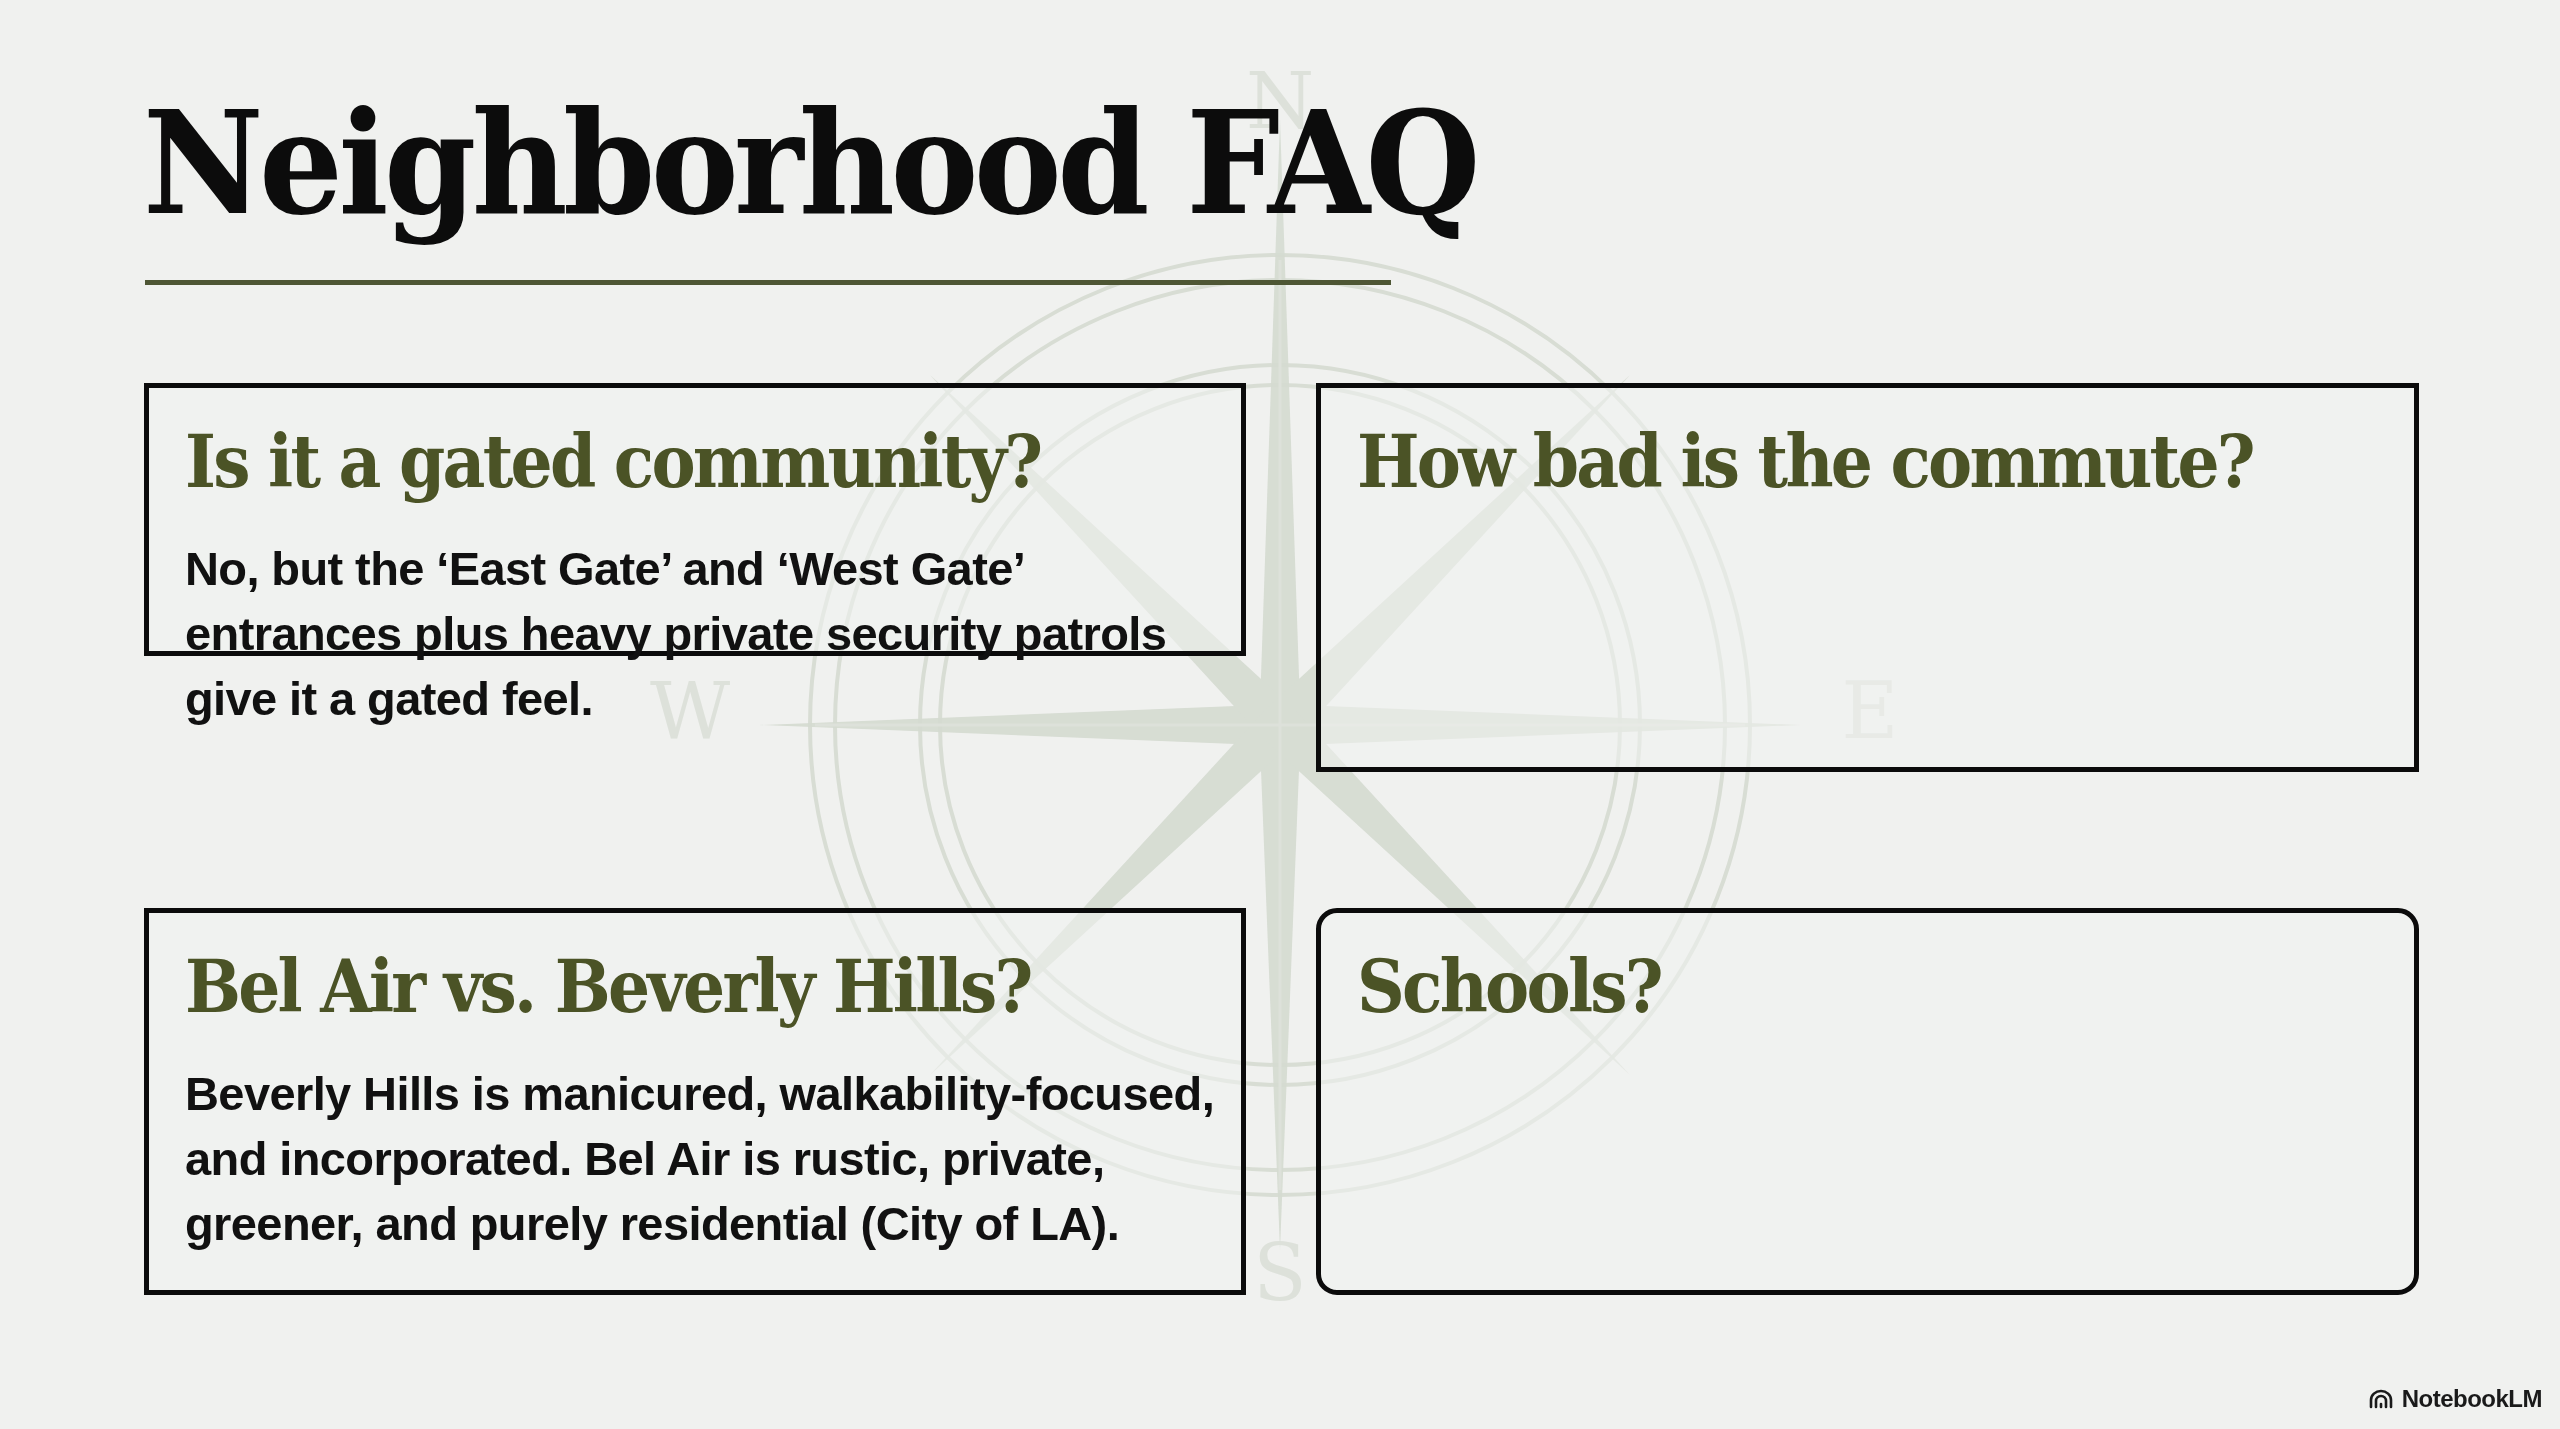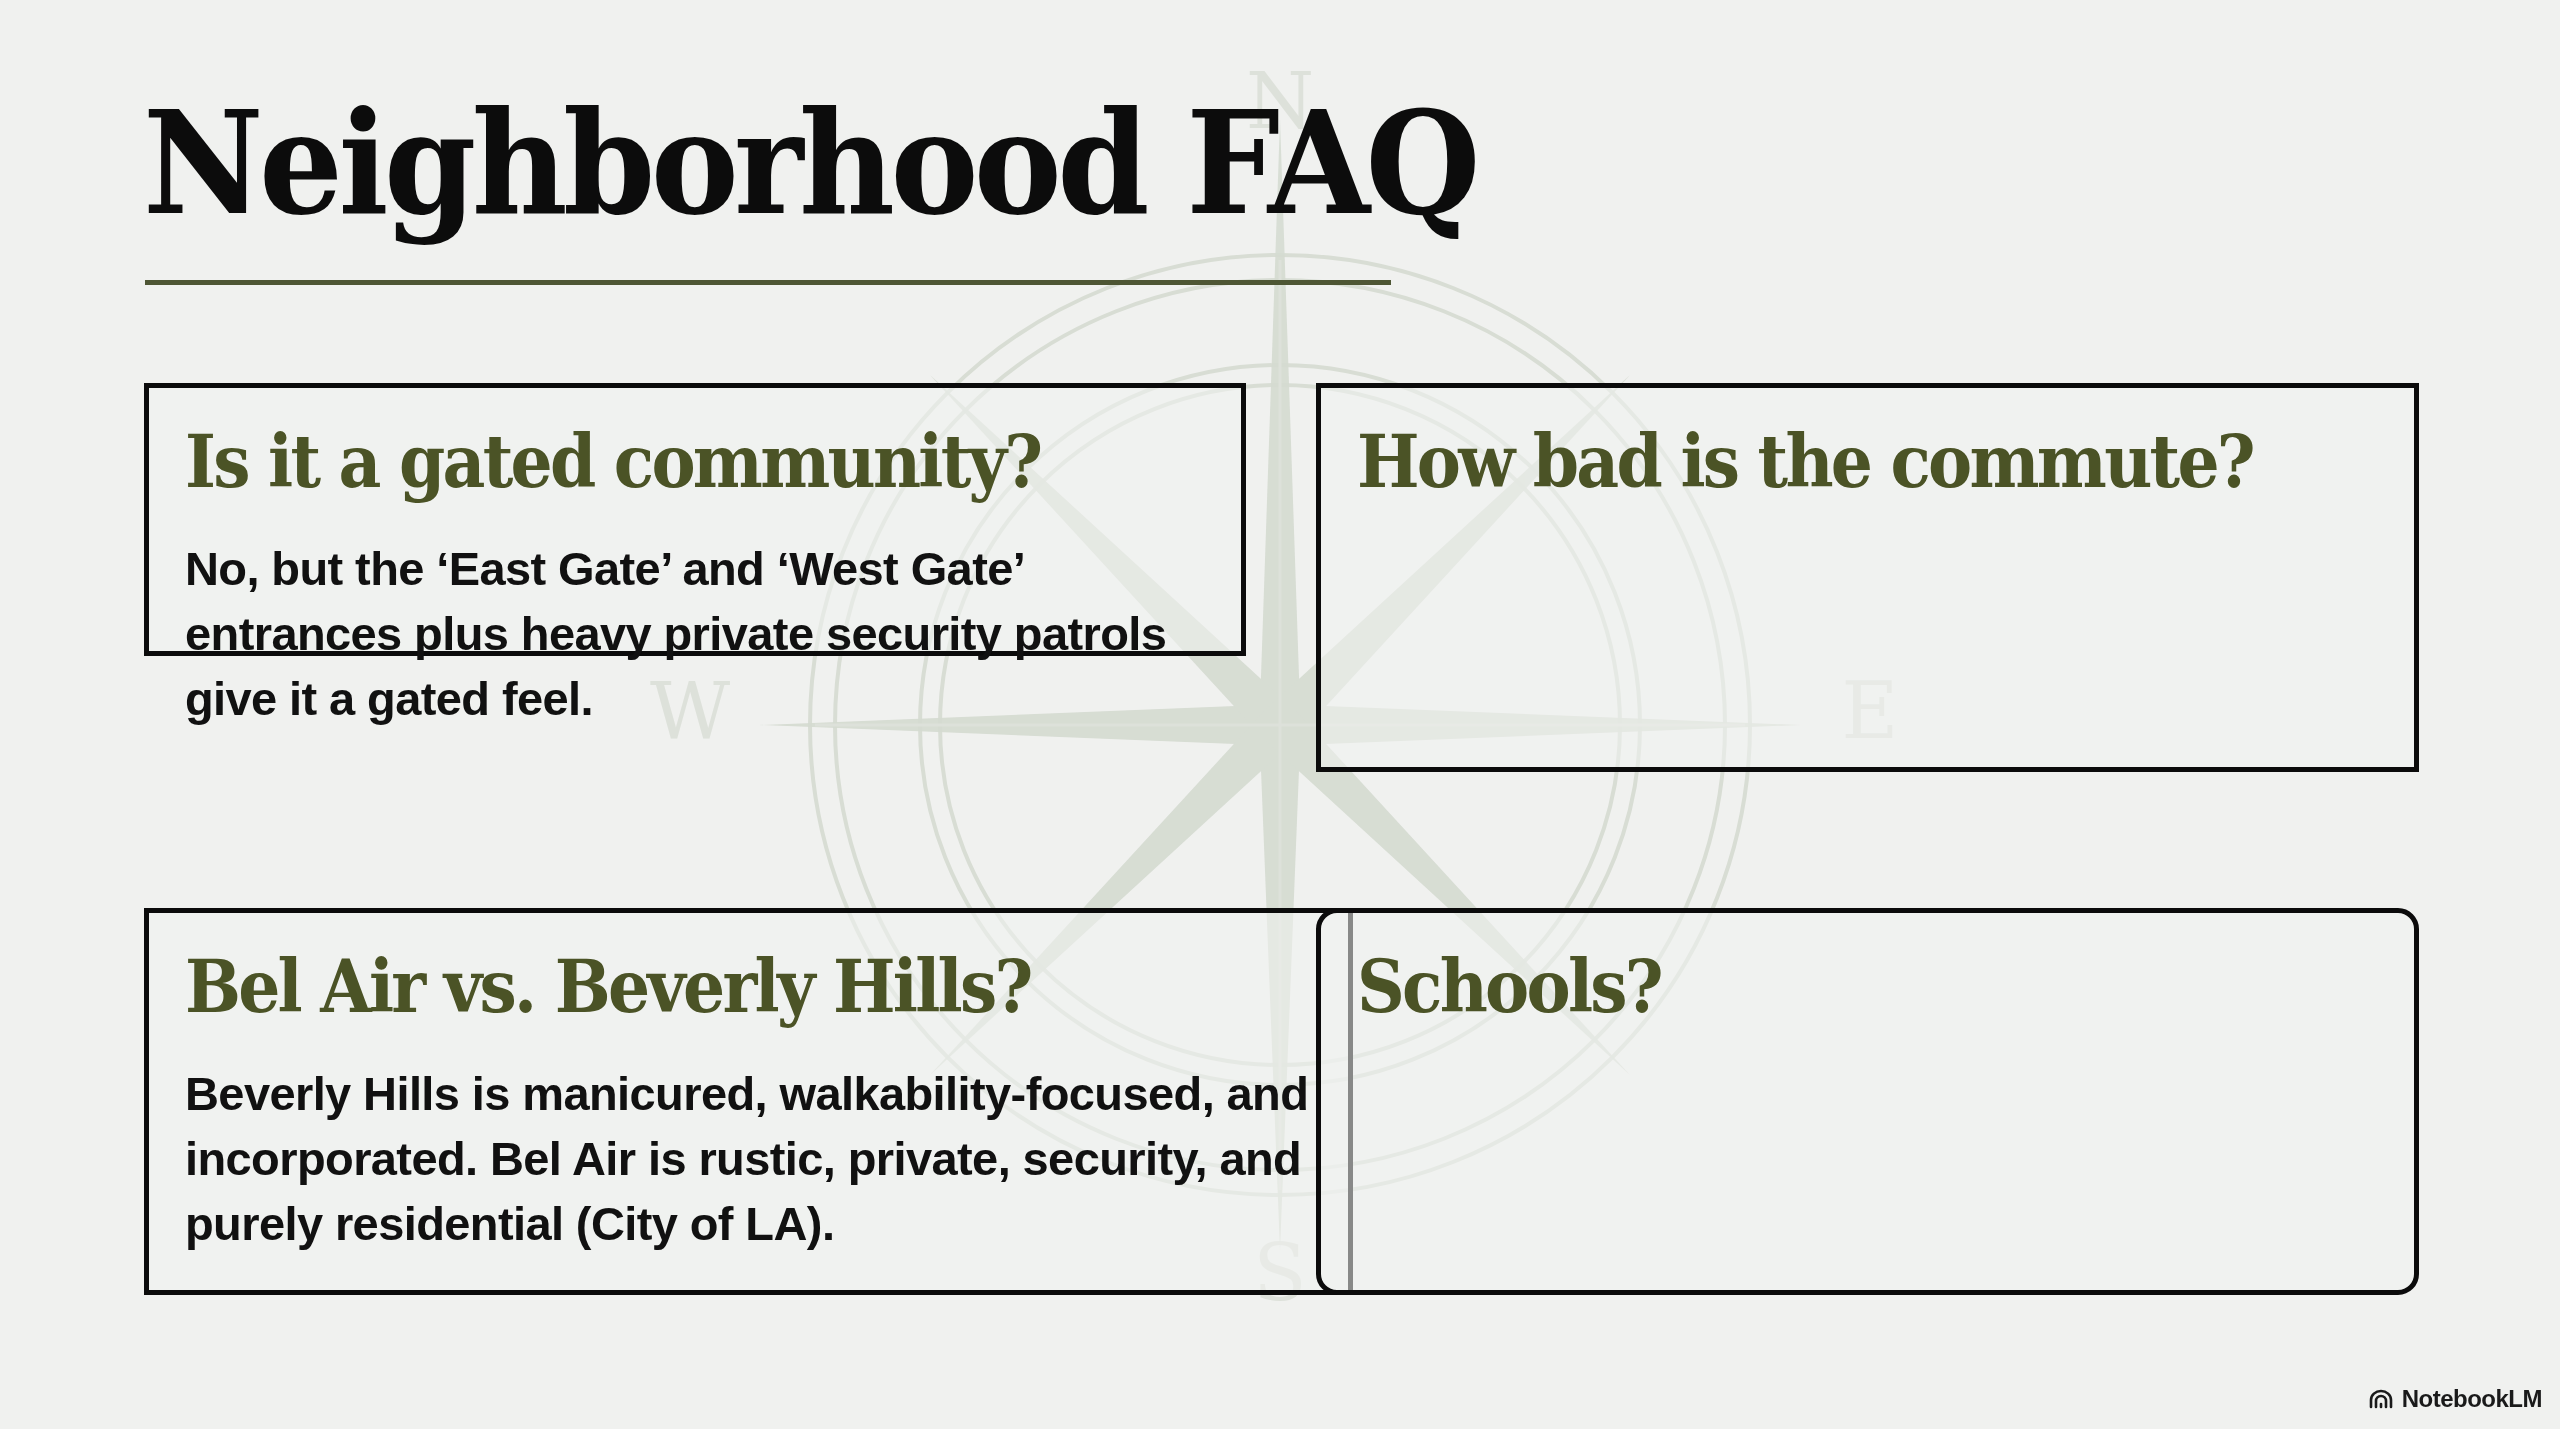--- a/index.html
+++ b/index.html
@@ -36,21 +36,21 @@
   }
   .card p {
     margin: 0; position: absolute; left: 36px; top: 148px; right: 20px;
     font-family: "Liberation Sans", sans-serif;
     font-size: 47px; line-height: 65px; color: #111;
     letter-spacing: -0.6px;
     font-weight: bold;
   }
   .c1 { left: 144px; top: 383px; width: 1102px; height: 273px; }
   .c2 { left: 1316px; top: 383px; width: 1103px; height: 389px; }
-  .c3 { left: 144px; top: 908px; width: 1209px; height: 387px; }
+  .c3 { left: 144px; top: 908px; width: 1102px; height: 387px; }
   .c4 { left: 1316px; top: 908px; width: 1103px; height: 387px; border-radius: 21px; }
   .brand {
     position: absolute; right: 18px; bottom: 16px;
     display: flex; align-items: center; gap: 8px;
     font-family: "Liberation Sans", sans-serif; font-size: 24px; font-weight: bold;
     color: #1a1a1a; letter-spacing: -0.5px;
   }
   .brand svg { width: 26px; height: 20px; }
 </style>
 </head>
@@ -94,21 +94,21 @@
   <h2>Is it a gated community?</h2>
   <p>No, but the ‘East Gate’ and ‘West Gate’ entrances plus heavy private security patrols give it a gated feel.</p>
 </section>
 
 <section class="card c2">
   <h2>How bad is the commute?</h2>
 </section>
 
 <section class="card c3">
   <h2>Bel Air vs. Beverly Hills?</h2>
-  <p>Beverly Hills is manicured, walkability-focused, and incorporated. Bel Air is rustic, private, security, and purely residential (City of LA).</p>
+  <p>Beverly Hills is manicured, walkability-focused, and incorporated. Bel Air is rustic, private, greener, and purely residential (City of LA).</p>
 </section>
 
 <section class="card c4">
   <h2>Schools?</h2>
 </section>
 
 <div class="brand">
   <svg viewBox="0 0 26 20" xmlns="http://www.w3.org/2000/svg">
     <g fill="none" stroke="#1a1a1a" stroke-width="2.6" stroke-linecap="round">
       <path d="M3 18 V11 A10 9 0 0 1 23 11 V18"></path>

